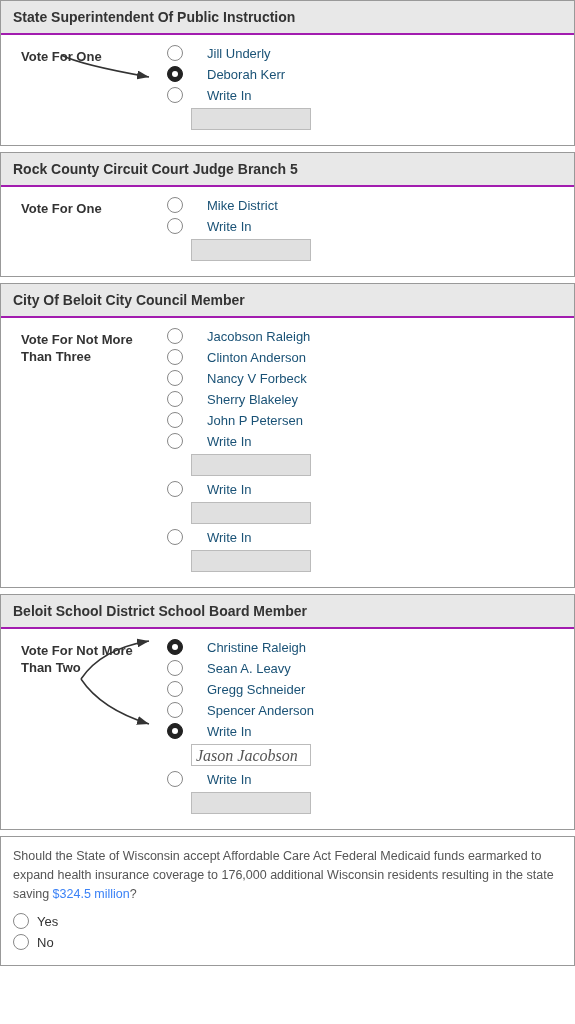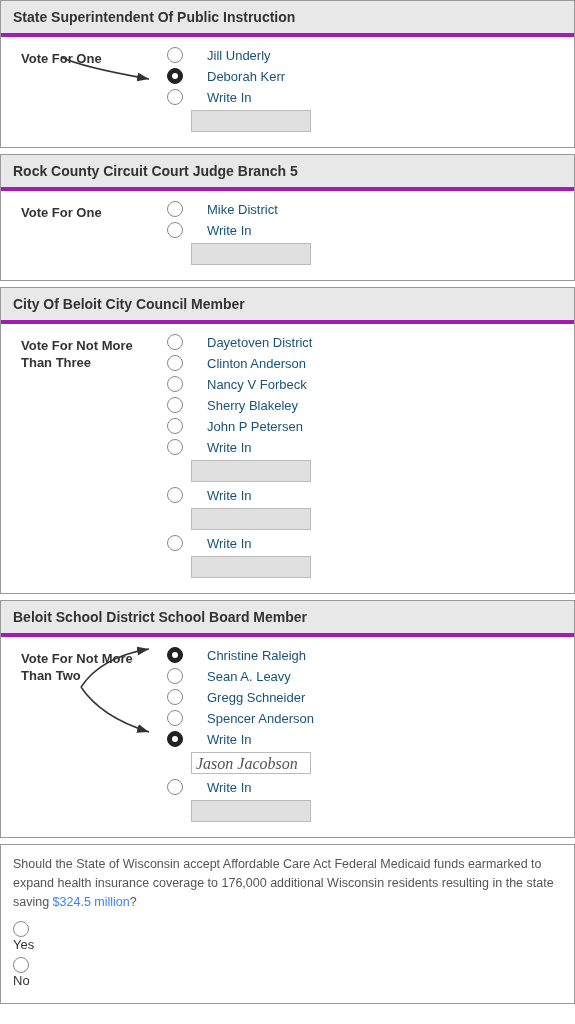--- a/index.html
+++ b/index.html
@@ -12,21 +12,21 @@
     }
     .section {
       border: 1px solid #999;
       margin-bottom: 6px;
     }
     .section-header {
       background: #e8e8e8;
       padding: 8px 12px;
       font-weight: bold;
       font-size: 14px;
-      border-bottom: 4px solid #a21caf;
+      border-bottom: 2px solid #a21caf;
     }
     .section-body {
       display: flex;
       padding: 10px 8px;
       justify-content: space-between;
     }
     .vote-label {
       width: 150px;
       min-width: 150px;
       padding: 4px 12px;
@@ -94,22 +94,22 @@
       font-size: 12.5px;
       color: #555;
       line-height: 1.5;
       margin-bottom: 10px;
     }
     .referendum-question .highlight {
       color: #3b82f6;
     }
     .ref-option {
       display: flex;
+      align-items: center;
       margin-bottom: 5px;
-      flex-direction: column;
     }
     .spacer {
       margin-bottom: 4px;
     }
     
     .section-wrapper {
       position: relative;
     }
   </style>
 </head>
@@ -170,21 +170,21 @@
 
 <div class="section">
   <div class="section-header">
     <span>City Of Beloit City Council Member</span>
   </div>
   <div class="section-body">
     <div class="vote-label">Vote For Not More Than Three</div>
     <div class="candidates">
       <div class="candidate-row">
         <div class="radio-circle"></div>
-        <span class="candidate-name">Dayetoven District</span>
+        <span class="candidate-name">Jacobson Raleigh</span>
       </div>
       <div class="candidate-row">
         <div class="radio-circle"></div>
         <span class="candidate-name">Clinton Anderson</span>
       </div>
       <div class="candidate-row">
         <div class="radio-circle"></div>
         <span class="candidate-name">Nancy V Forbeck</span>
       </div>
       <div class="candidate-row">

